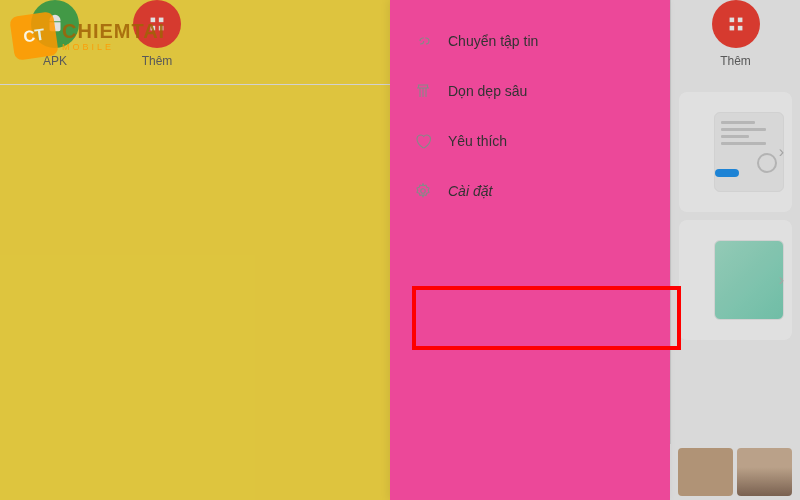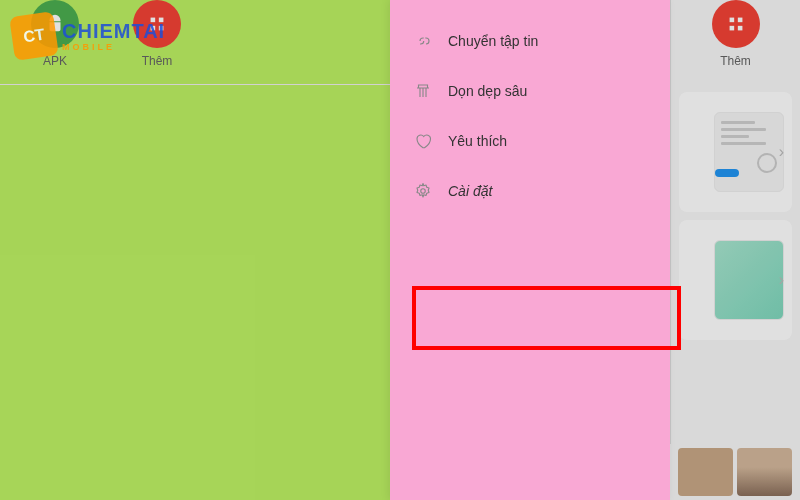--- a/index.html
+++ b/index.html
@@ -1,32 +1,32 @@
 <!DOCTYPE html>
 <html><head>
   <meta charset="utf-8">
   <style>
     * { margin: 0; padding: 0; box-sizing: border-box; font-family: -apple-system, sans-serif; }
     body { width: 800px; height: 500px; overflow: hidden; background: #fff; position: relative; }
     
     .container { display: flex; width: 100%; height: 100%; }
     
-    .left-panel { width: 390px; height: 100%; background: #bef264; position: relative; }
+    .left-panel { width: 390px; height: 100%; background: #fde047; position: relative; }
     .left-grid { display: flex; gap: 32px; padding: 0 20px 16px; border-bottom: 1px solid #eee; }
     .grid-item { display: flex; flex-direction: column; align-items: center; gap: 6px; width: 70px; }
     .grid-icon { width: 48px; height: 48px; border-radius: 50%; display: flex; align-items: center; justify-content: center; }
     .grid-icon svg { width: 22px; height: 22px; fill: #fff; }
     .grid-label { font-size: 12px; color: #666; text-align: center; white-space: nowrap; overflow: hidden; text-overflow: ellipsis; max-width: 70px; }
     
     .ic-apk { background: #4caf50; }
     .ic-bt { background: #2196f3; }
     .ic-zip { background: #ff9800; }
     .ic-more { background: #f44336; }
     
-    .menu-panel { position: absolute; left: 390px; top: 0; width: 280px; height: 100%; background: #f9a8d4; box-shadow: -2px 0 8px rgba(0,0,0,0.08); z-index: 5; }
+    .menu-panel { position: absolute; left: 390px; top: 0; width: 280px; height: 100%; background: #ec4899; box-shadow: -2px 0 8px rgba(0,0,0,0.08); z-index: 5; }
     .menu-list { padding: 16px 0 0; }
     .menu-item { display: flex; align-items: center; padding: 16px 24px; gap: 16px; }
     .menu-item:last-child { border-bottom: none; font-style: italic; }
     .menu-icon { width: 18px; height: 18px; flex-shrink: 0; display: flex; align-items: center; justify-content: center; }
     .menu-icon svg { width: 18px; height: 18px; fill: none; stroke: #888; stroke-width: 1.5; }
     .menu-label { font-size: 14px; color: #333; flex: 1; }
     .toggle { width: 36px; height: 20px; background: #ddd; border-radius: 10px; position: relative; }
     .toggle::after { content: ''; position: absolute; width: 16px; height: 16px; background: #fff; border-radius: 50%; top: 2px; left: 2px; box-shadow: 0 1px 2px rgba(0,0,0,0.2); }
     
     .highlight-box { position: absolute; border: 4px solid #ff0000; left: 412px; top: 286px; width: 269px; height: 64px; z-index: 6; pointer-events: none; }
@@ -48,22 +48,22 @@
     
     .photos-row { position: absolute; bottom: 0; left: 670px; right: 0; height: 56px; display: flex; gap: 4px; padding: 4px 8px; background: #f7f7f7; }
     .photo { flex: 1; background: #c9a887; border-radius: 4px; }
     .photo.p2 { background: linear-gradient(180deg, #d4b89c 40%, #8b6f5c); }
     
     .scrim { position: absolute; inset: 0; background: rgba(0,0,0,0.12); z-index: 4; pointer-events: none; }
     
     .watermark { position: absolute; top: 14px; left: 12px; z-index: 10; display: flex; align-items: center; gap: 6px; opacity: 0.85; }
     .wm-badge { width: 44px; height: 44px; background: #ff9800; border-radius: 8px; transform: rotate(-8deg); display: flex; align-items: center; justify-content: center; color: #fff; font-weight: 700; font-size: 16px; }
     .wm-text { display: flex; flex-direction: column; line-height: 1; }
-    .wm-brand { font-size: 20px; font-weight: 600; color: #1d4ed8; letter-spacing: 1px; }
-    .wm-sub { font-size: 9px; color: #ff9800; letter-spacing: 3px; font-weight: 700; margin-top: 2px; }
+    .wm-brand { font-size: 20px; font-weight: 600; color: #a16207; letter-spacing: 1px; }
+    .wm-sub { font-size: 9px; color: #ff9800; letter-spacing: 3px; font-weight: 400; margin-top: 2px; }
   </style>
 </head>
 <body>
 
 <div class="container">
   <div class="left-panel">
     <div class="left-grid">
       <div class="grid-item">
         <div class="grid-icon ic-apk">
           <svg viewBox="0 0 24 24">

